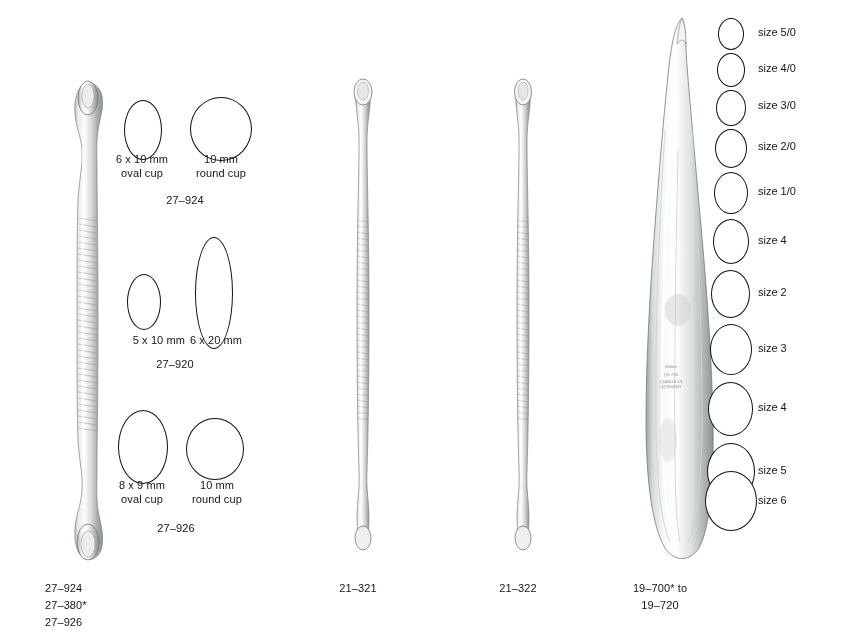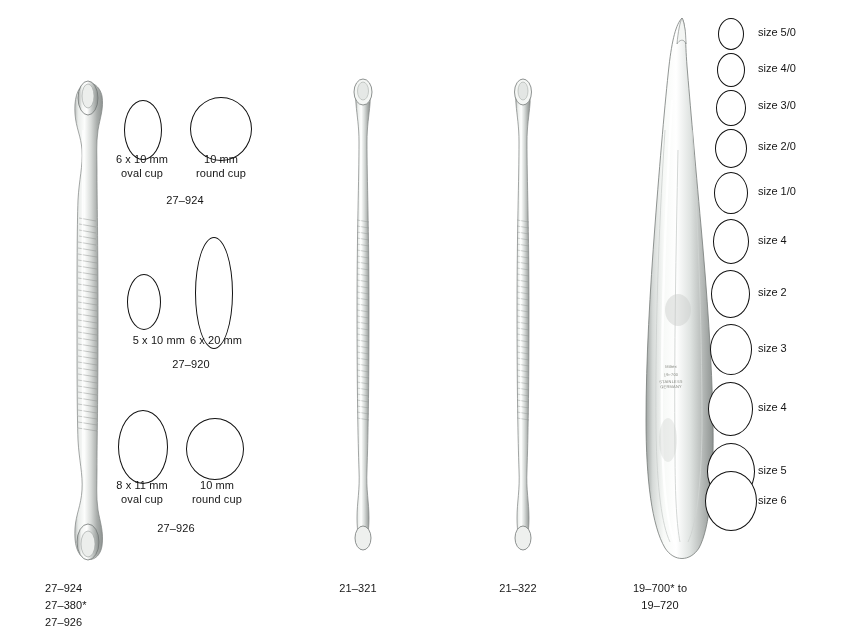--- a/index.html
+++ b/index.html
@@ -158,24 +158,24 @@
 round cup</div>
 
   <div class="cap" style="left:140px; top:193px; width:90px;">27–924</div>
 
   <div class="ellipse" style="left:127px; top:274px; width:32px; height:54px;"></div>
   <div class="cap" style="left:105px; top:333px; width:80px;text-align:right;">5 x 10 mm</div>
 
   <div class="ellipse" style="left:195px; top:237px; width:36px; height:110px;"></div>
   <div class="cap" style="left:176px; top:333px; width:80px;">6 x 20 mm</div>
 
-  <div class="cap" style="left:146px; top:357px; width:90px;">27–920</div>
+  <div class="cap" style="left:130px; top:357px; width:90px;">27–920</div>
 
   <div class="ellipse" style="left:118px; top:410px; width:48px; height:72px;"></div>
-  <div class="cap" style="left:102px; top:478px; width:80px;">8 x 11 mm
+  <div class="cap" style="left:102px; top:478px; width:80px;">8 x 9 mm
 oval cup</div>
 
   <div class="ellipse" style="left:186px; top:418px; width:56px; height:60px;"></div>
   <div class="cap" style="left:176px; top:478px; width:82px;">10 mm
 round cup</div>
 
   <div class="cap" style="left:131px; top:521px; width:90px;">27–926</div>
 
   <div class="cap cap-left" style="left:45px; top:581px; width:120px;">27–924</div>
   <div class="cap cap-left" style="left:45px; top:598px; width:120px;">27–380*</div>

